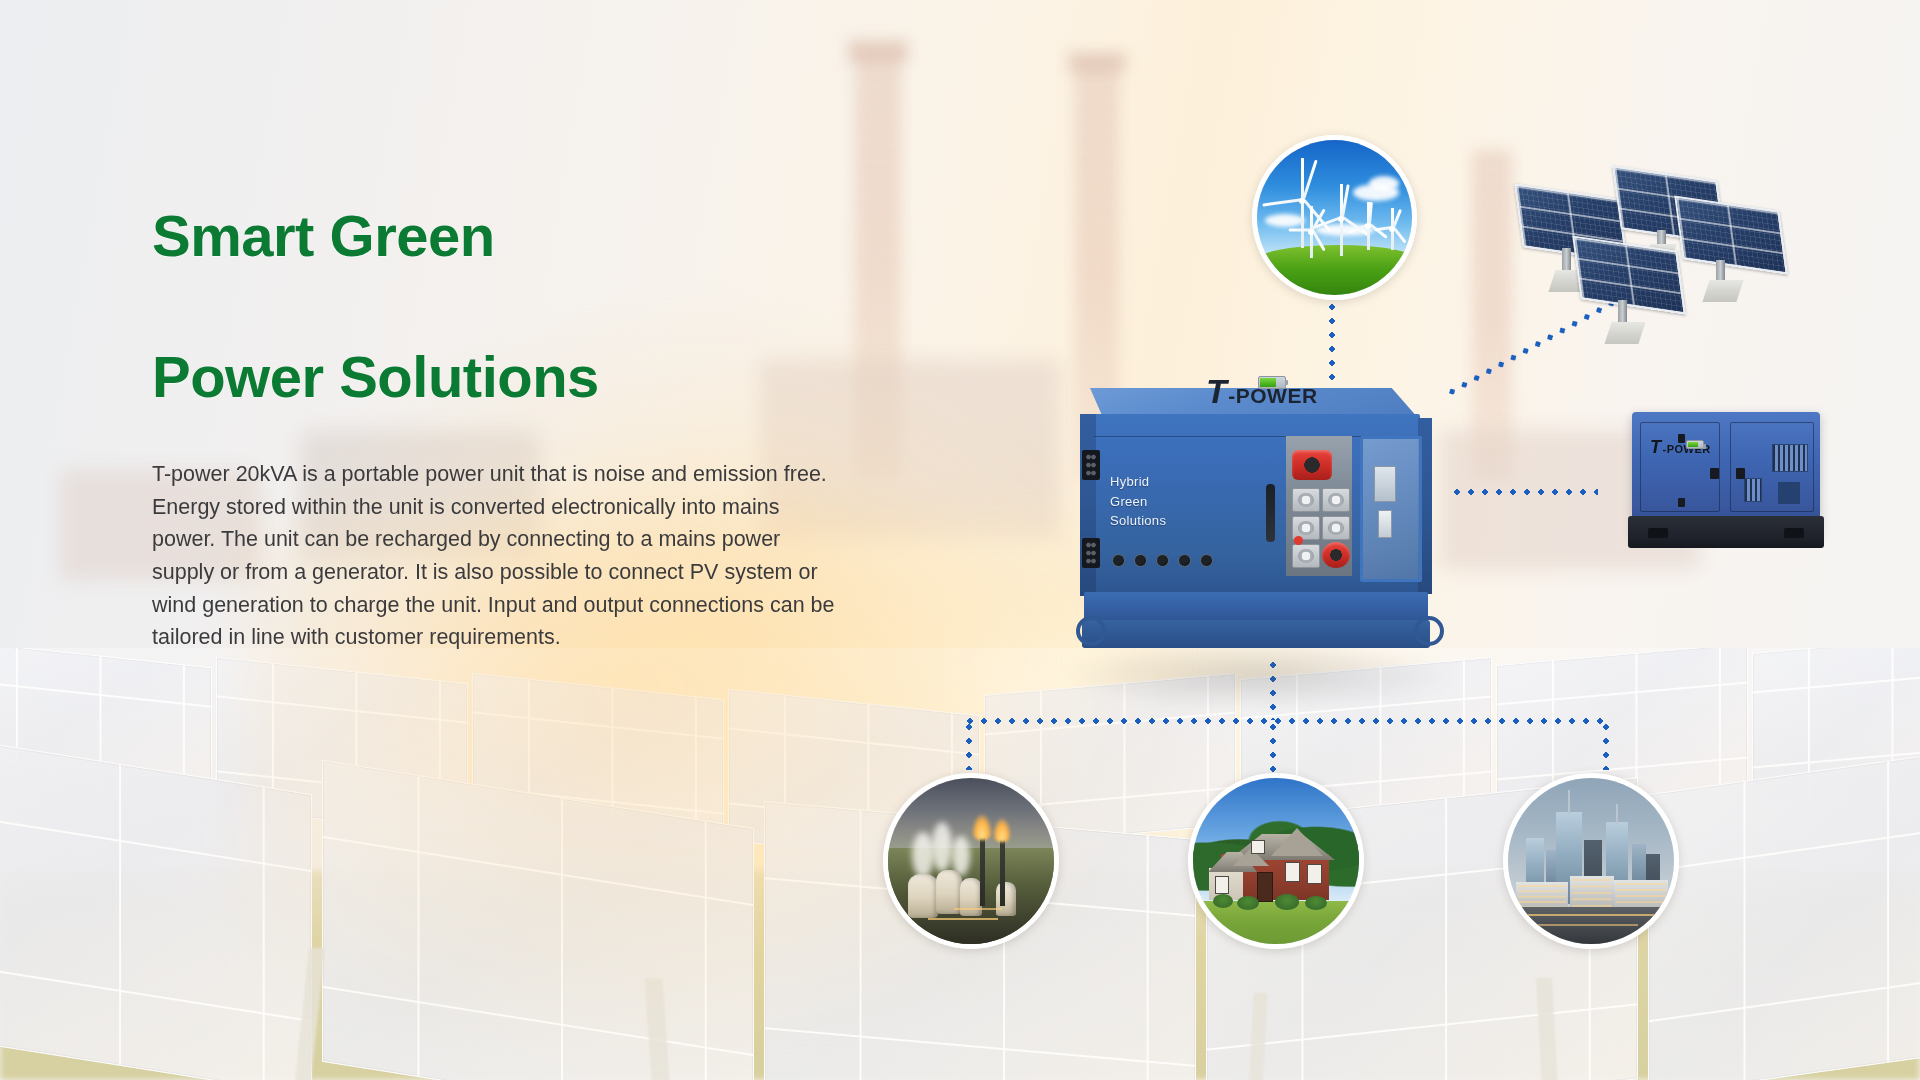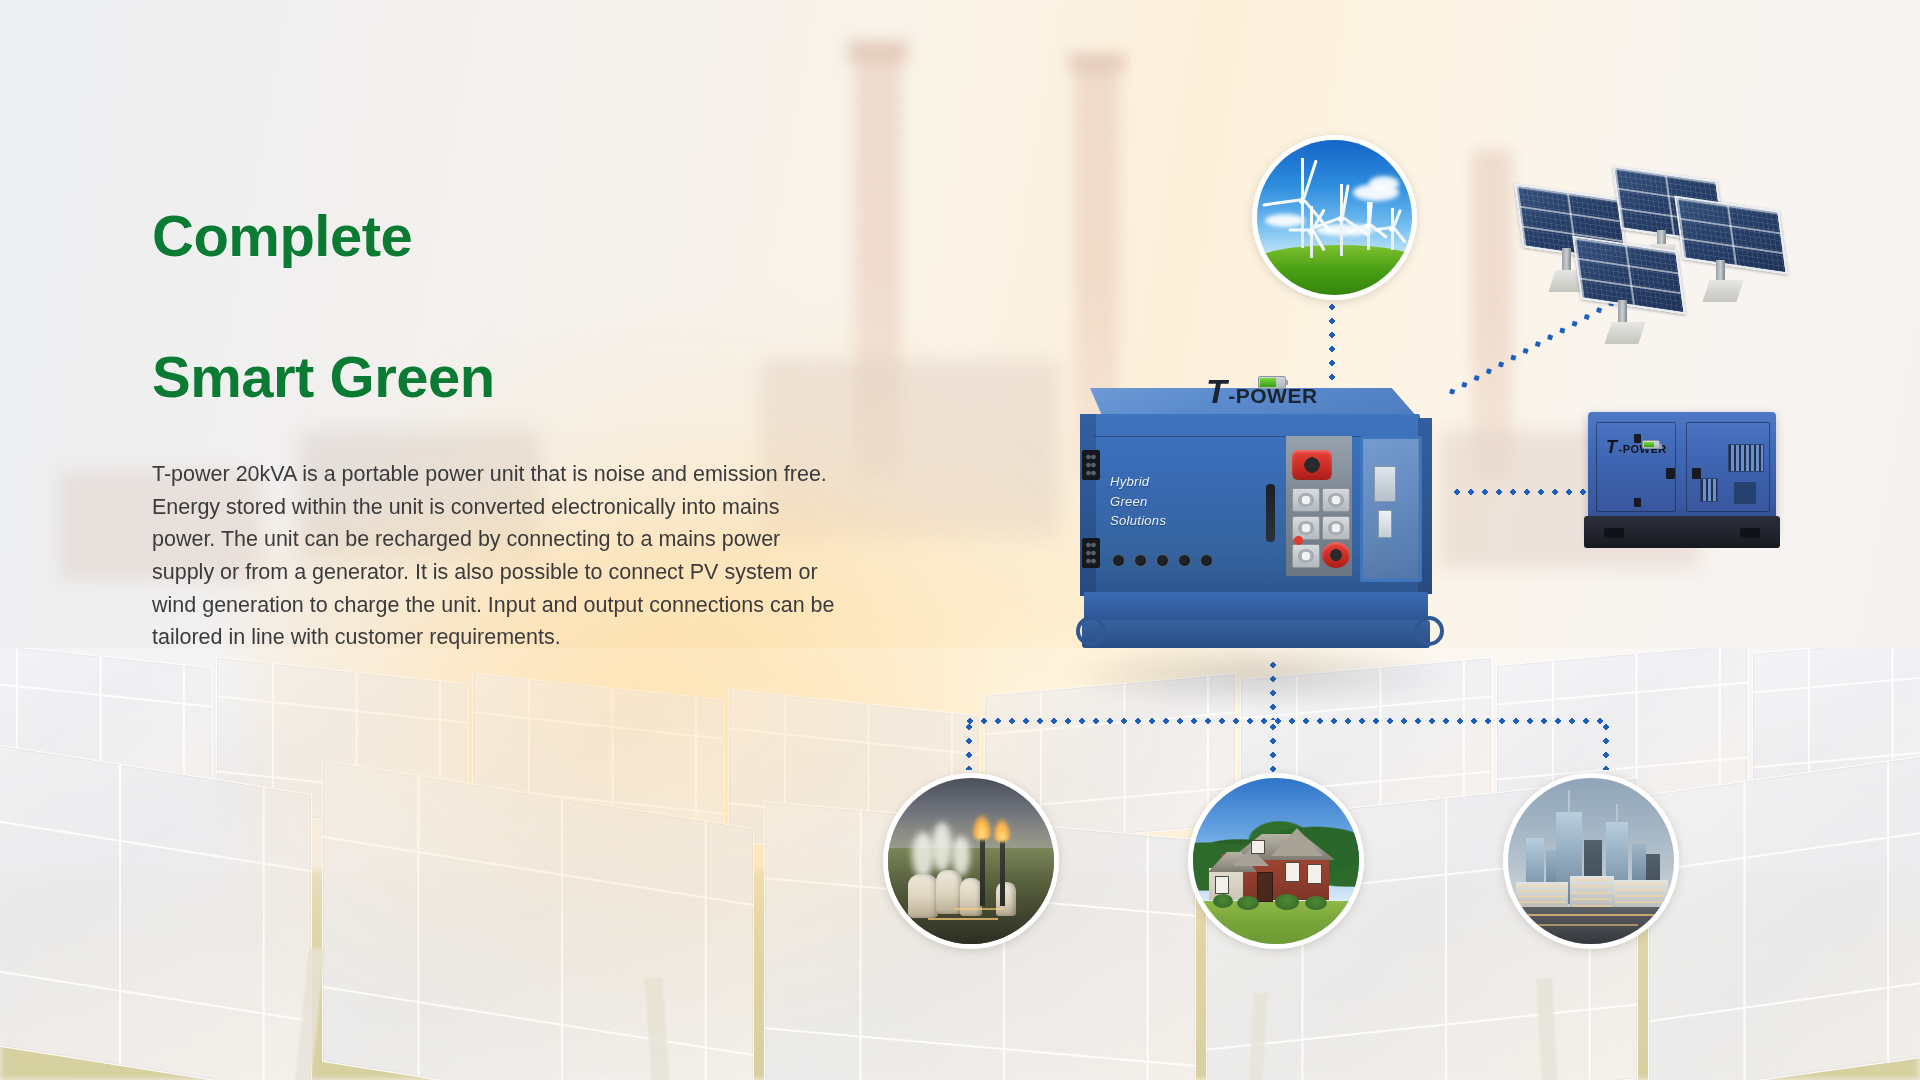--- a/index.html
+++ b/index.html
@@ -398,21 +398,21 @@
     width: 9px;
     background: linear-gradient(90deg,#9aa0a4,#c9ced2,#80878c);
   }
   .pvx .base {
     position: absolute;
     background: linear-gradient(180deg,#e6e6e2,#c6c6c0);
     transform: skewX(-18deg);
   }
 
   
-  .genset { position: absolute; }
+  .genset { position: absolute; margin-left: 44px; }
   .gen-body {
     position:absolute; inset:0;
     background: linear-gradient(180deg,#4f78c4 0%, #3f67b4 35%, #39589f 75%, #2f4b8c 100%);
     border-radius: 4px;
     box-shadow: 0 3px 10px rgba(60,70,90,0.30);
   }
   .gen-skirt {
     position:absolute; left:-2%; right:-2%; bottom:-10%;
     height: 26%;
     background: linear-gradient(180deg,#2b2f38 0%,#1e2129 70%,#15181e 100%);
@@ -601,22 +601,22 @@
     <div class="pv-leg" style="left:650px;top:330px;width:18px;height:160px;transform:skewX(4deg);"></div>
     <div class="pv-leg" style="left:1540px;top:330px;width:16px;height:150px;transform:skewX(3deg);"></div>
     <div class="pv-leg" style="left:1250px;top:345px;width:14px;height:140px;transform:skewX(-3deg);"></div>
 
     <div class="haze"></div>
   </div>
 
   <div class="warm-wash"></div>
 
   <div class="headline">
-    <span>Complete</span>
     <span>Smart Green</span>
+    <span>Power Solutions</span>
   </div>
 
   <div class="bodycopy">T-power 20kVA is a portable power unit that is noise and emission free. Energy stored within the unit is converted electronically into mains power. The unit can be recharged by connecting to a mains power supply or from a generator. It is also possible to connect PV system or wind generation to charge the unit. Input and output connections can be tailored in line with customer requirements.</div>
 
   <div class="dots-v" style="left:1329px;top:300px;height:96px;"></div>
 
   <div class="dots-diag" style="left:1446px;top:392px;width:198px;transform:rotate(-29deg);"></div>
 
   <div class="dots-h" style="left:1450px;top:489px;width:148px;"></div>
 
@@ -740,21 +740,21 @@
 
     <div class="unit-side" style="left:0px;top:26px;width:16px;height:182px;"></div>
 
     <div class="unit-side" style="left:338px;top:30px;width:14px;height:176px;"></div>
 
     <div style="position:absolute;left:14px;top:48px;width:324px;height:1px;background:rgba(18,38,70,0.45);"></div>
 
     <div class="hinge" style="left:2px;top:62px;width:18px;height:30px;"></div>
     <div class="hinge" style="left:2px;top:150px;width:18px;height:30px;"></div>
 
-    <div class="unit-label" style="left:30px;top:84px;font-style:italic;">
+    <div class="unit-label" style="left:30px;top:84px;">
       <div>Hybrid</div>
       <div>Green</div>
       <div>Solutions</div>
     </div>
 
     <div class="tlogo" style="left:126px;top:-14px;">
       <span class="t">T</span><span class="pw">-POWER</span>
     </div>
     <div class="batt" style="left:178px;top:-12px;">
         <i></i>

